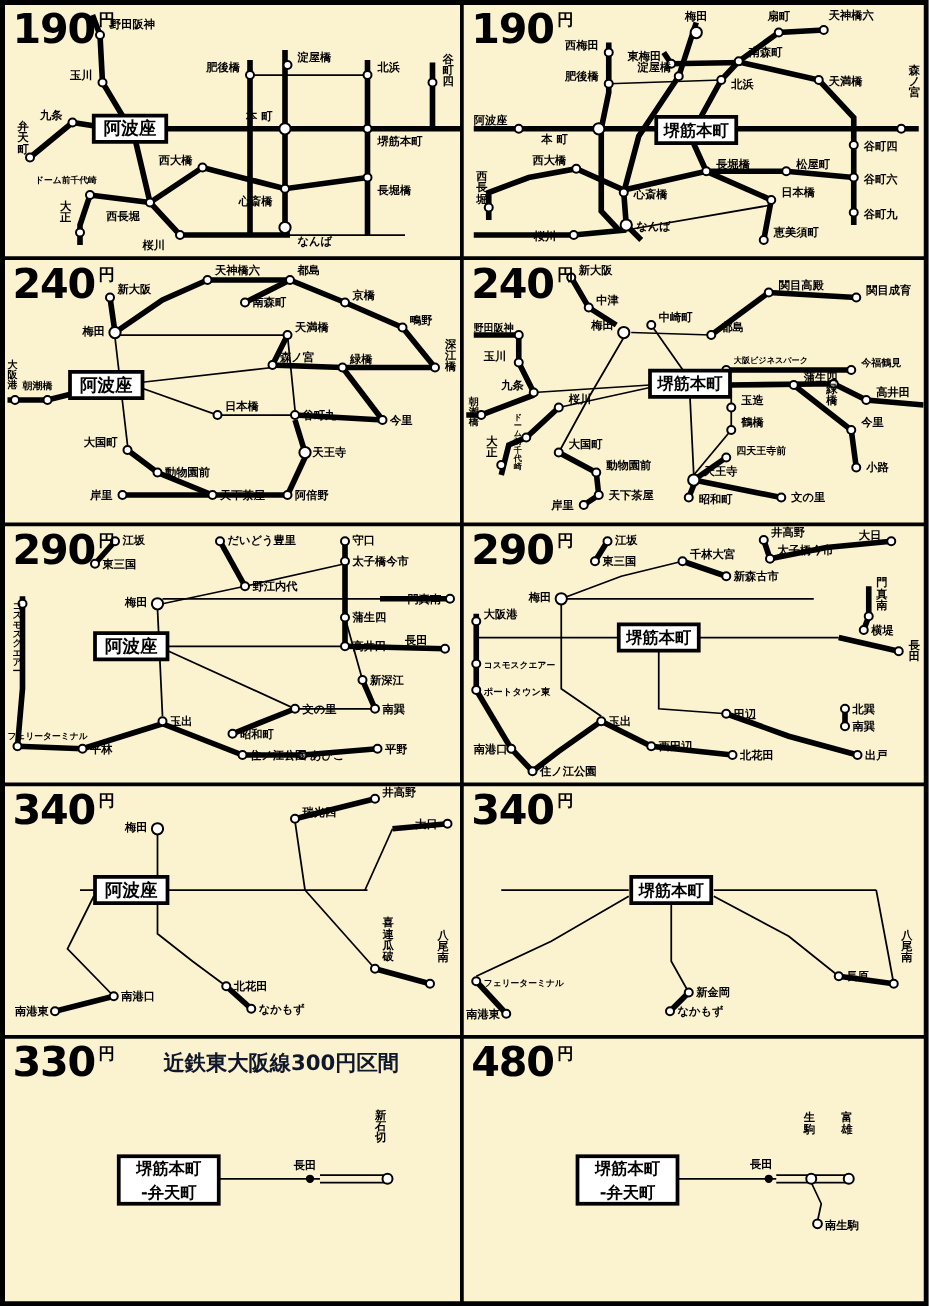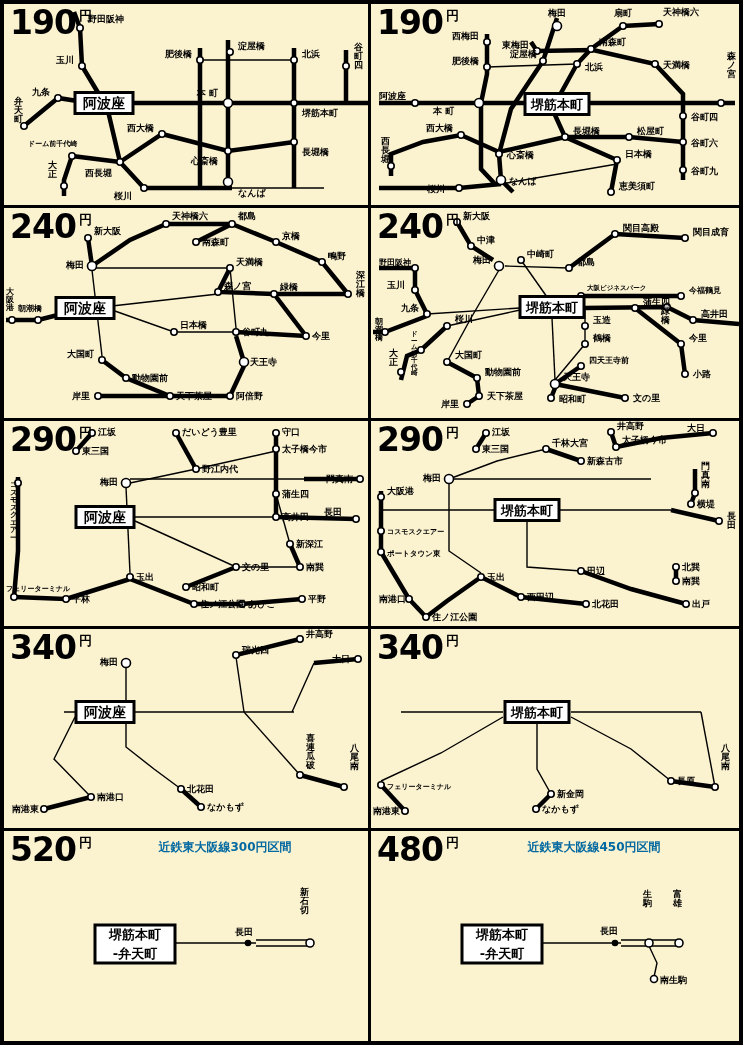--- a/index.html
+++ b/index.html
@@ -4,21 +4,21 @@
 <style>
   html,body{margin:0;padding:0;background:#ffffff;}
   body{font-family:"DejaVu Sans", sans-serif;}
   .board{position:relative;width:743px;height:1045px;background:#000;}
   .panel{position:absolute;background:#FBF2D0;overflow:hidden;}
   .map{position:absolute;left:0;top:0;width:100%;height:100%;}
   .fare{position:absolute;top:2px;left:6px;z-index:2;white-space:nowrap;}
   .fare-num{font-size:33px;font-weight:bold;letter-spacing:-1px;color:#000;line-height:1;}
   .fare-unit{font-size:13px;font-weight:bold;color:#000;position:relative;top:-14px;margin-left:3px;}
   .kintetsu-title{position:absolute;top:8px;left:86px;right:8px;text-align:center;
-    font-size:12px;font-weight:600;color:#0369a1;z-index:2;}
+    font-size:17px;font-weight:600;color:#0f172a;z-index:2;}
   svg text{fill:#000;font-weight:600;font-family:"DejaVu Sans", sans-serif;}
 </style>
 </head>
 <body>
 
 <div class="board">
 
   <section class="panel" style="left:4px;top:4px;width:364px;height:201px">
     <svg class="map" viewBox="0 0 364 201" preserveAspectRatio="none">
         <polyline points="70,8 76,24 78,62 96,92" fill="none" stroke="#000000" stroke-width="4.5" stroke-linecap="butt"></polyline>
@@ -520,21 +520,21 @@
         <polyline points="252,109 306,109" fill="none" stroke="#000000" stroke-width="1.4" stroke-linecap="butt"></polyline>
         <polyline points="252,115 306,115" fill="none" stroke="#000000" stroke-width="1.4" stroke-linecap="butt"></polyline>
         <circle cx="244" cy="112" r="2.5" fill="#000000" stroke="#000000" stroke-width="1.6"></circle>
         <circle cx="306" cy="112" r="4" fill="#ffffff" stroke="#000000" stroke-width="1.6"></circle>
         <text x="240" y="104" font-size="9" text-anchor="middle">長田</text>
         <text x="296" y="64" font-size="9" text-anchor="start"><tspan x="296" dy="0">新</tspan><tspan x="296" dy="1em">石</tspan><tspan x="296" dy="1em">切</tspan></text>
         <rect x="91" y="94" width="80" height="38" fill="#ffffff" stroke="#000000" stroke-width="3"></rect>
         <text x="131" y="108" text-anchor="middle" font-size="13" font-weight="bold">堺筋本町</text>
         <text x="131" y="127" text-anchor="middle" font-size="13" font-weight="bold">-弁天町</text>
       </svg>
-    <div class="fare"><span class="fare-num">520</span><span class="fare-unit">円</span></div>
+    <div class="fare"><span class="fare-num">330</span><span class="fare-unit">円</span></div>
     <div class="kintetsu-title">近鉄東大阪線300円区間</div>
   </section>
 
   <section class="panel" style="left:371px;top:831px;width:368px;height:210px">
     <svg class="map" viewBox="0 0 368 210" preserveAspectRatio="none">
         <polyline points="171,112 250,112" fill="none" stroke="#000000" stroke-width="1.4" stroke-linecap="butt"></polyline>
         <polyline points="250,109 308,109" fill="none" stroke="#000000" stroke-width="1.4" stroke-linecap="butt"></polyline>
         <polyline points="250,115 308,115" fill="none" stroke="#000000" stroke-width="1.4" stroke-linecap="butt"></polyline>
         <polyline points="278,115 286,132 283,146" fill="none" stroke="#000000" stroke-width="1.4" stroke-linecap="butt"></polyline>
         <circle cx="244" cy="112" r="2.5" fill="#000000" stroke="#000000" stroke-width="1.6"></circle>
@@ -543,16 +543,15 @@
         <circle cx="283" cy="148" r="3.5" fill="#ffffff" stroke="#000000" stroke-width="1.6"></circle>
         <text x="238" y="103" font-size="9" text-anchor="middle">長田</text>
         <text x="272" y="66" font-size="9" text-anchor="start"><tspan x="272" dy="0">生</tspan><tspan x="272" dy="1em">駒</tspan></text>
         <text x="302" y="66" font-size="9" text-anchor="start"><tspan x="302" dy="0">富</tspan><tspan x="302" dy="1em">雄</tspan></text>
         <text x="289" y="152" font-size="9" text-anchor="start">南生駒</text>
         <rect x="91" y="94" width="80" height="38" fill="#ffffff" stroke="#000000" stroke-width="3"></rect>
         <text x="131" y="108" text-anchor="middle" font-size="13" font-weight="bold">堺筋本町</text>
         <text x="131" y="127" text-anchor="middle" font-size="13" font-weight="bold">-弁天町</text>
       </svg>
     <div class="fare"><span class="fare-num">480</span><span class="fare-unit">円</span></div>
-    <div class="kintetsu-title">近鉄東大阪線450円区間</div>
   </section>
 
 </div>
 
 </body></html>

